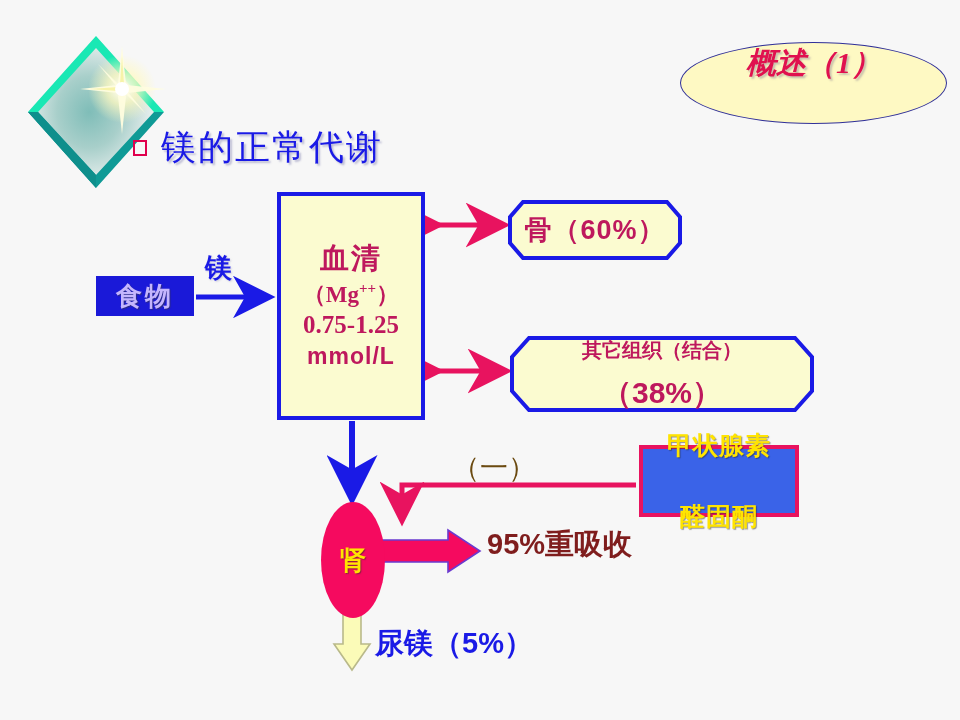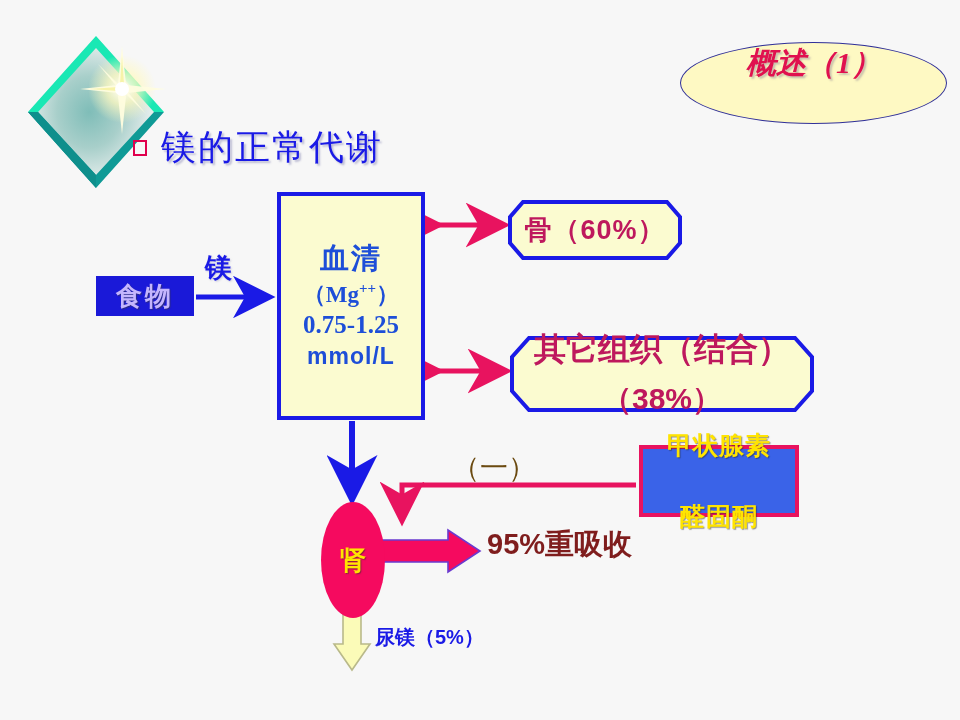--- a/index.html
+++ b/index.html
@@ -90,21 +90,21 @@
     background: #fbfbd0;
     border: 4px solid #1a1ae6;
     box-sizing: border-box;
     display: flex;
     flex-direction: column;
     align-items: center;
     justify-content: center;
     gap: 2px;
   }
   .serum-line {
-    color: #1d4ed8;
+    color: #be185d;
     font-weight: bold;
     text-align: center;
     line-height: 1.08;
     white-space: nowrap;
   }
   .serum-l1 { font-size: 29px; letter-spacing: 2px; margin-bottom: 3px; }
   .serum-l2 { font-size: 23px; font-family: "Liberation Serif","DejaVu Serif",serif; }
   .serum-l2 sup { font-size: 15px; }
   .serum-l3 { font-size: 25px; font-family: "Liberation Serif","DejaVu Serif",serif; margin-top: 2px;}
   .serum-l4 { font-size: 23px; margin-top: 4px; letter-spacing: 1px;}
@@ -153,21 +153,21 @@
     position: relative;
     color: #be185d;
     font-weight: bold;
     text-align: right;
     white-space: nowrap;
     line-height: 1.05;
   }
   #bone-box { left: 507px; top: 199px; width: 176px; height: 62px; background: transparent; }
   #bone-box .oct-label { font-size: 27px; letter-spacing: 1px; }
   #tissue-box { left: 509px; top: 335px; width: 306px; height: 78px; background: transparent; }
-  #tissue-box .oct-l1 { font-size: 32px; letter-spacing: 0px; font-family: Liberation Serif, serif; }
+  #tissue-box .oct-l1 { font-size: 20px; letter-spacing: 0px; font-family: Liberation Serif, serif; }
   #tissue-box .oct-l2 { font-size: 30px; margin-top: 16px; }
 
   
   .hormone-box {
     position: absolute;
     left: 639px;
     top: 445px;
     width: 160px;
     height: 72px;
     background: #3a63e8;
@@ -225,21 +225,21 @@
     top: 525px;
     font-size: 29px;
     font-weight: bold;
     color: #7f1d1d;
     white-space: nowrap;
   }
   .urine-label {
     position: absolute;
     left: 375px;
     top: 624px;
-    font-size: 20px;
+    font-size: 29px;
     font-weight: bold;
     color: #1a1ae6;
     white-space: nowrap;
   }
 
   
   #arrows {
     position: absolute;
     left: 0; top: 0;
     width: 960px; height: 720px;

